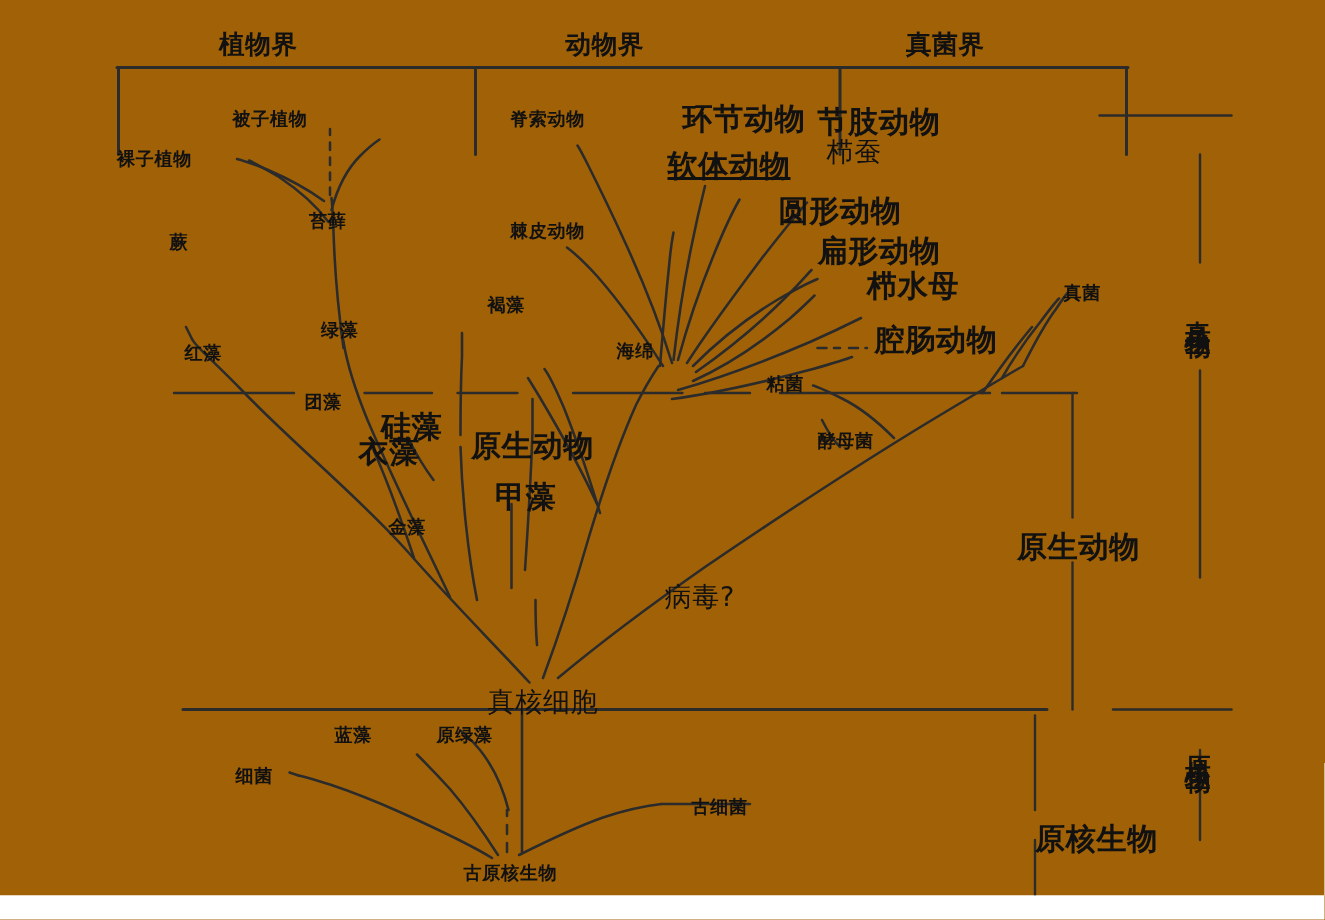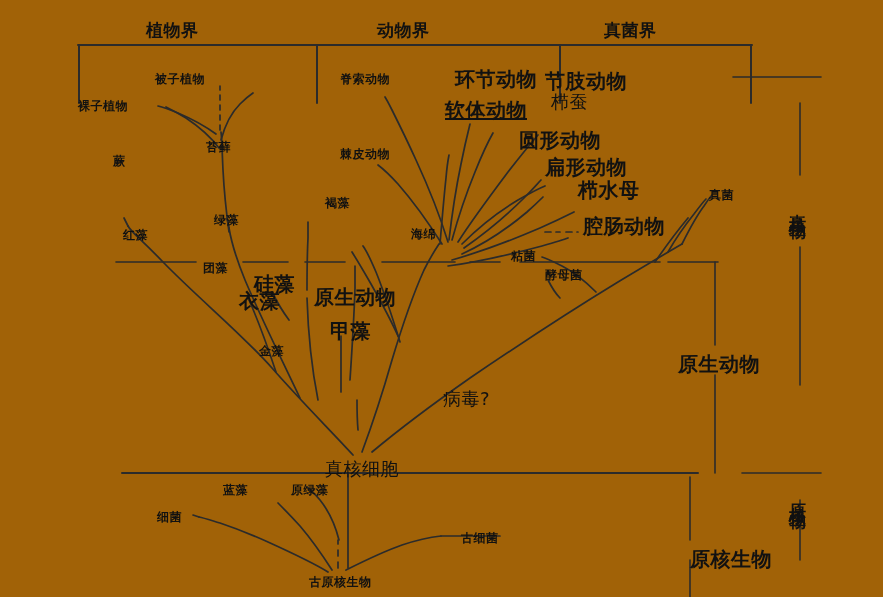--- a/index.html
+++ b/index.html
@@ -217,21 +217,21 @@
   <div class="lbl t-sm" style="left:455px;top:69px;">环节动物</div>
   <div class="lbl t-sm" style="left:445px;top:100px;text-decoration:underline;">软体动物</div>
   <div class="lbl t-sm" style="left:545px;top:71px;">节肢动物</div>
   <div class="lbl big" style="left:551px;top:93px;">栉蚕</div>
   <div class="lbl t-sm" style="left:519px;top:130px;">圆形动物</div>
   <div class="lbl t-sm" style="left:545px;top:157px;text-align:center;">扁形动物</div>
   <div class="lbl t-sm" style="left:578px;top:180px;">栉水母</div>
   <div class="lbl t-sm" style="left:583px;top:216px;">腔肠动物</div>
   <div class="lbl t" style="left:340px;top:148px;">棘皮动物</div>
   <div class="lbl t" style="left:511px;top:250px;">粘菌</div>
-  <div class="lbl t" style="left:525px;top:269px;padding-left:20px;">酵母菌</div>
+  <div class="lbl t" style="left:525px;top:288px;padding-left:20px;">酵母菌</div>
   <div class="lbl t" style="left:709px;top:189px;">真菌</div>
   <div class="lbl t-sm" style="left:678px;top:354px;">原生动物</div>
   <div class="lbl t-sm" style="left:690px;top:549px;">原核生物</div>
   <div class="lbl t" style="left:223px;top:484px;">蓝藻</div>
   <div class="lbl t" style="left:291px;top:484px;">原绿藻</div>
   <div class="lbl t" style="left:157px;top:511px;">细菌</div>
   <div class="lbl t" style="left:461px;top:532px;">古细菌</div>
   <div class="lbl t" style="left:309px;top:576px;">古原核生物</div>
 
 </div>

